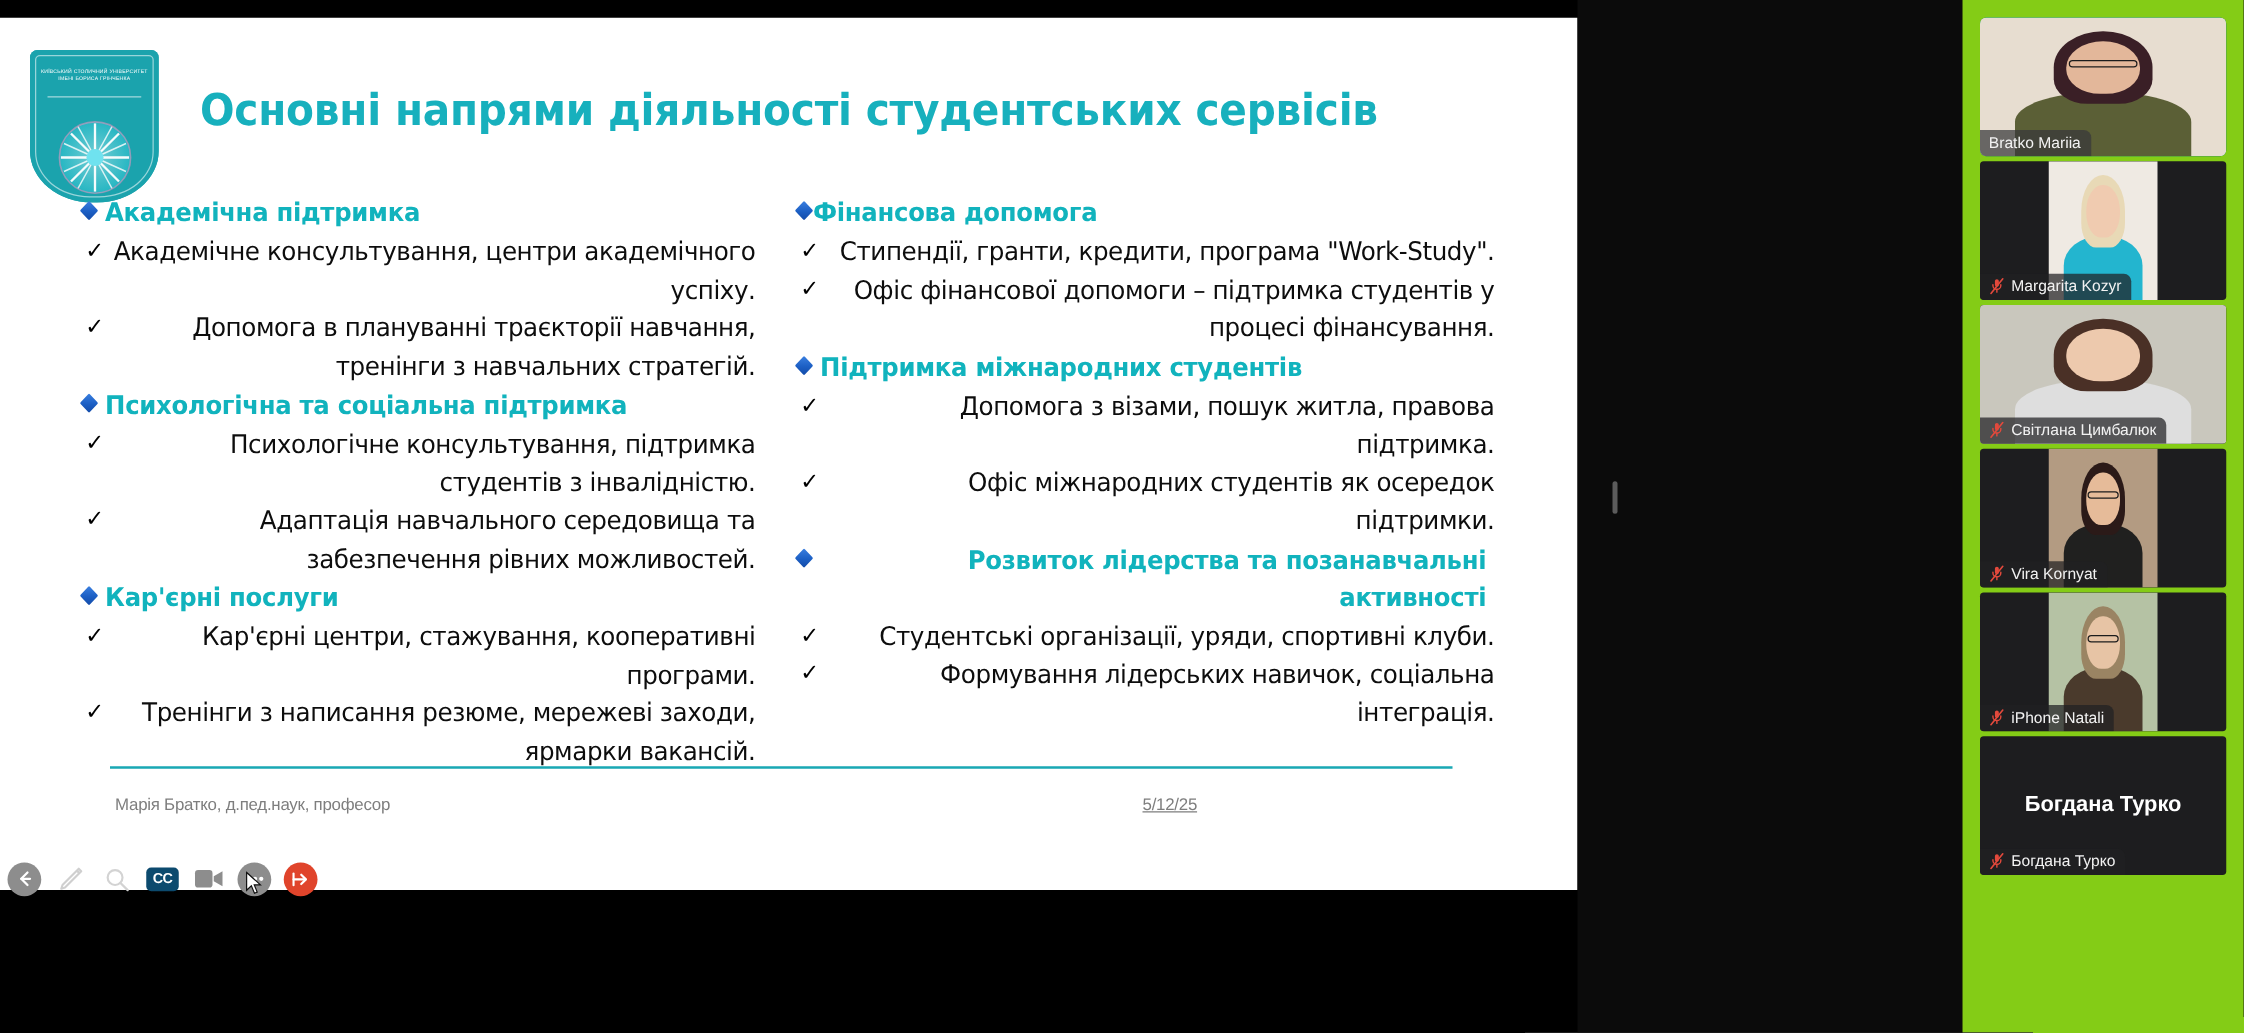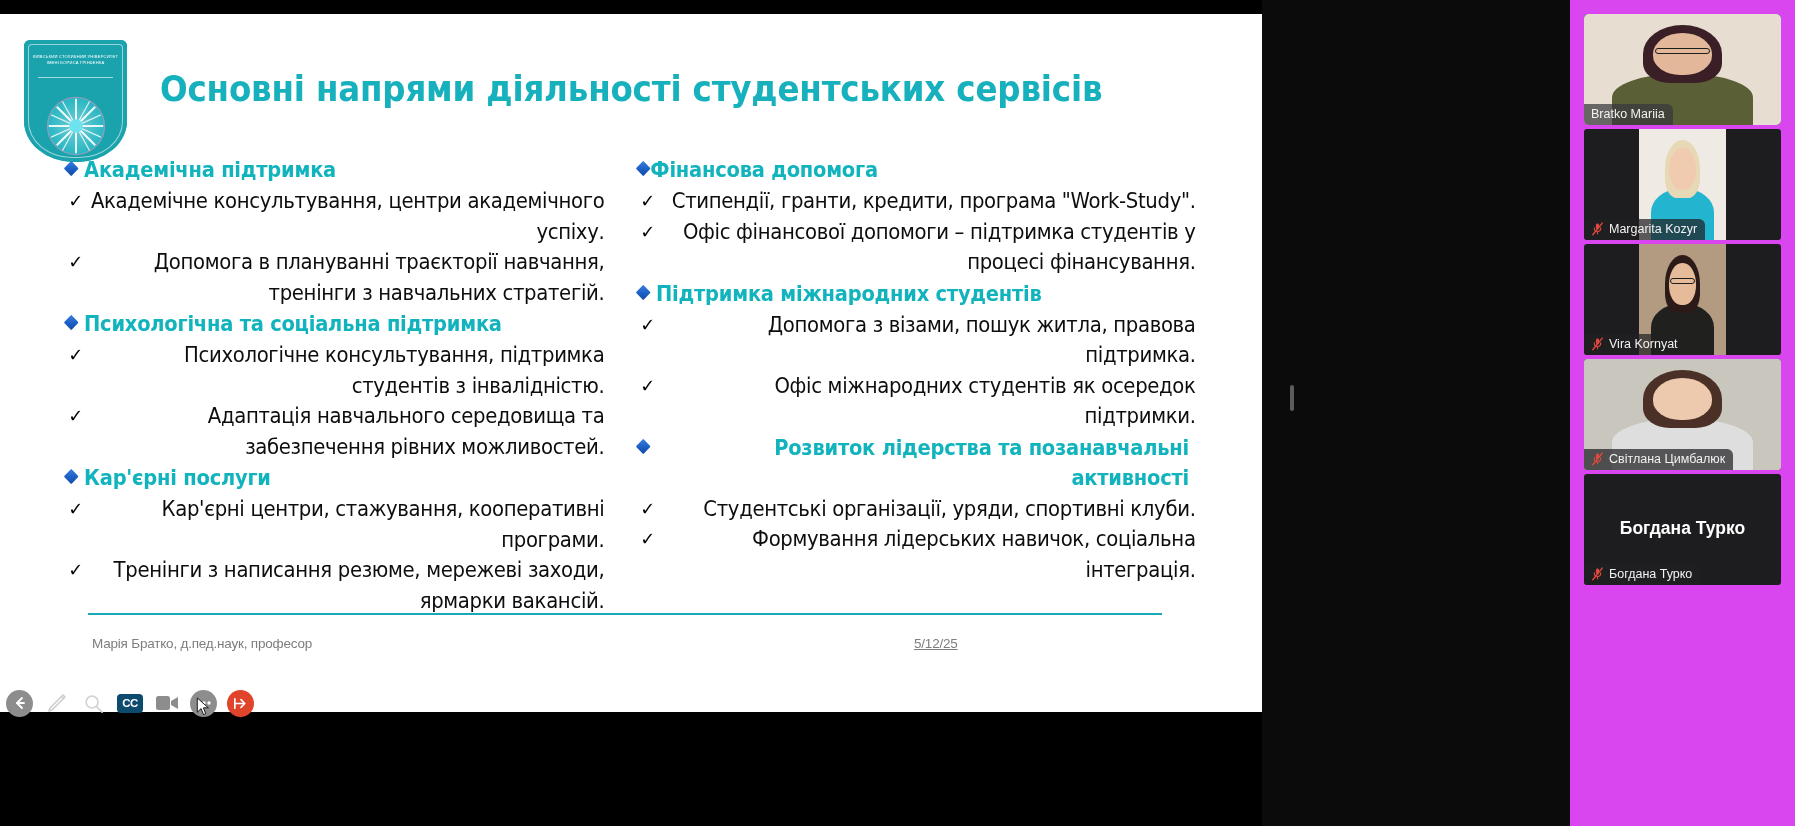--- a/index.html
+++ b/index.html
@@ -159,21 +159,21 @@
     background: #e0442b; color: #fff;
   }
   #cursor {
     position: absolute; left: 196px; top: 697px; width: 14px; height: 19px;
     pointer-events: none;
   }
 
   
   #panel {
     position: absolute; left: 1570px; top: 0; width: 225px; height: 826px;
-    background: #d946ef;
+    background: #84cc16;
     padding: 14px 0 0 0;
   }
   .tile {
     position: relative; width: 197px; height: 111px; margin: 0 auto 4px auto;
     background: #1d1d1f; overflow: hidden; border-radius: 3px;
   }
   .tile.speaking { outline: 3px solid #2de36a; outline-offset: -3px; border-radius: 5px; }
   .tile .photo { position: absolute; inset: 0; }
   .tile .photo.narrow { left: 28%; right: 28%; }
   .tile .nameplate {
@@ -424,52 +424,70 @@
           <svg viewBox="0 0 14 16" class="muted-ico">
             <path d="M7 1.6c-1 0-1.8.8-1.8 1.8v3.3c0 1 .8 1.8 1.8 1.8s1.8-.8 1.8-1.8V3.4c0-1-.8-1.8-1.8-1.8z" fill="#e2493c"></path>
             <path d="M3.4 6.6v.6A3.6 3.6 0 0 0 7 10.8a3.6 3.6 0 0 0 3.6-3.6V6.6" fill="none" stroke="#e2493c" stroke-width="1.3" stroke-linecap="round"></path>
             <line x1="7" y1="10.9" x2="7" y2="13.4" stroke="#e2493c" stroke-width="1.3" stroke-linecap="round"></line>
             <line x1="1.6" y1="14.6" x2="12.4" y2="1.2" stroke="#e2493c" stroke-width="1.5" stroke-linecap="round"></line>
           </svg>
           <span>Margarita Kozyr</span>
         </div>
       </div>
       <div class="tile">
+        <div class="photo" style="background: rgb(201, 199, 189);">
+          <div class="p-body" style="left: 14%; right: 14%; bottom: 0px; height: 46%; background: rgb(222, 222, 222);"></div>
+          <div style="position: absolute; left: 43%; right: 43%; bottom: 40%; height: 14%; background: rgb(237, 201, 173);"></div>
+          <div class="p-hair" style="left: 30%; right: 30%; top: 10%; height: 52%; background: rgb(74, 48, 38);"></div>
+          <div class="p-head" style="left: 35%; right: 35%; top: 17%; height: 38%; background: rgb(237, 201, 173);"></div>
+        </div>
+        <div class="nameplate">
+          <svg viewBox="0 0 14 16" class="muted-ico">
+            <path d="M7 1.6c-1 0-1.8.8-1.8 1.8v3.3c0 1 .8 1.8 1.8 1.8s1.8-.8 1.8-1.8V3.4c0-1-.8-1.8-1.8-1.8z" fill="#e2493c"></path>
+            <path d="M3.4 6.6v.6A3.6 3.6 0 0 0 7 10.8a3.6 3.6 0 0 0 3.6-3.6V6.6" fill="none" stroke="#e2493c" stroke-width="1.3" stroke-linecap="round"></path>
+            <line x1="7" y1="10.9" x2="7" y2="13.4" stroke="#e2493c" stroke-width="1.3" stroke-linecap="round"></line>
+            <line x1="1.6" y1="14.6" x2="12.4" y2="1.2" stroke="#e2493c" stroke-width="1.5" stroke-linecap="round"></line>
+          </svg>
+          <span>Світлана Цимбалюк</span>
+        </div>
+      </div>
+      <div class="tile">
         <div class="photo narrow" style="background: rgb(179, 155, 130);">
           <div class="p-body" style="left: 14%; right: 14%; bottom: 0px; height: 46%; background: rgb(32, 32, 31);"></div>
           <div style="position: absolute; left: 43%; right: 43%; bottom: 40%; height: 14%; background: rgb(230, 187, 153);"></div>
           <div class="p-hair" style="left: 30%; right: 30%; top: 10%; height: 52%; background: rgb(43, 26, 24);"></div>
           <div class="p-head" style="left: 35%; right: 35%; top: 17%; height: 38%; background: rgb(230, 187, 153);"></div>
           <div class="p-glass" style="left: 36%; right: 36%; top: 31%;"></div>
         </div>
         <div class="nameplate">
           <svg viewBox="0 0 14 16" class="muted-ico">
             <path d="M7 1.6c-1 0-1.8.8-1.8 1.8v3.3c0 1 .8 1.8 1.8 1.8s1.8-.8 1.8-1.8V3.4c0-1-.8-1.8-1.8-1.8z" fill="#e2493c"></path>
             <path d="M3.4 6.6v.6A3.6 3.6 0 0 0 7 10.8a3.6 3.6 0 0 0 3.6-3.6V6.6" fill="none" stroke="#e2493c" stroke-width="1.3" stroke-linecap="round"></path>
             <line x1="7" y1="10.9" x2="7" y2="13.4" stroke="#e2493c" stroke-width="1.3" stroke-linecap="round"></line>
             <line x1="1.6" y1="14.6" x2="12.4" y2="1.2" stroke="#e2493c" stroke-width="1.5" stroke-linecap="round"></line>
           </svg>
           <span>Vira Kornyat</span>
         </div>
       </div>
       <div class="tile">
-        <div class="photo" style="background: rgb(201, 199, 189);">
-          <div class="p-body" style="left: 14%; right: 14%; bottom: 0px; height: 46%; background: rgb(222, 222, 222);"></div>
-          <div style="position: absolute; left: 43%; right: 43%; bottom: 40%; height: 14%; background: rgb(237, 201, 173);"></div>
-          <div class="p-hair" style="left: 30%; right: 30%; top: 10%; height: 52%; background: rgb(74, 48, 38);"></div>
-          <div class="p-head" style="left: 35%; right: 35%; top: 17%; height: 38%; background: rgb(237, 201, 173);"></div>
+        <div class="photo narrow" style="background: rgb(181, 194, 164);">
+          <div class="p-body" style="left: 14%; right: 14%; bottom: 0px; height: 46%; background: rgb(74, 58, 44);"></div>
+          <div style="position: absolute; left: 43%; right: 43%; bottom: 40%; height: 14%; background: rgb(231, 196, 165);"></div>
+          <div class="p-hair" style="left: 30%; right: 30%; top: 10%; height: 52%; background: rgb(154, 132, 99);"></div>
+          <div class="p-head" style="left: 35%; right: 35%; top: 17%; height: 38%; background: rgb(231, 196, 165);"></div>
+          <div class="p-glass" style="left: 36%; right: 36%; top: 31%;"></div>
         </div>
         <div class="nameplate">
           <svg viewBox="0 0 14 16" class="muted-ico">
             <path d="M7 1.6c-1 0-1.8.8-1.8 1.8v3.3c0 1 .8 1.8 1.8 1.8s1.8-.8 1.8-1.8V3.4c0-1-.8-1.8-1.8-1.8z" fill="#e2493c"></path>
             <path d="M3.4 6.6v.6A3.6 3.6 0 0 0 7 10.8a3.6 3.6 0 0 0 3.6-3.6V6.6" fill="none" stroke="#e2493c" stroke-width="1.3" stroke-linecap="round"></path>
             <line x1="7" y1="10.9" x2="7" y2="13.4" stroke="#e2493c" stroke-width="1.3" stroke-linecap="round"></line>
             <line x1="1.6" y1="14.6" x2="12.4" y2="1.2" stroke="#e2493c" stroke-width="1.5" stroke-linecap="round"></line>
           </svg>
-          <span>Світлана Цимбалюк</span>
+          <span>iPhone Natali</span>
         </div>
       </div>
       <div class="tile">
         <div class="noviddisplay">Богдана Турко</div>
         <div class="nameplate">
           <svg viewBox="0 0 14 16" class="muted-ico">
             <path d="M7 1.6c-1 0-1.8.8-1.8 1.8v3.3c0 1 .8 1.8 1.8 1.8s1.8-.8 1.8-1.8V3.4c0-1-.8-1.8-1.8-1.8z" fill="#e2493c"></path>
             <path d="M3.4 6.6v.6A3.6 3.6 0 0 0 7 10.8a3.6 3.6 0 0 0 3.6-3.6V6.6" fill="none" stroke="#e2493c" stroke-width="1.3" stroke-linecap="round"></path>
             <line x1="7" y1="10.9" x2="7" y2="13.4" stroke="#e2493c" stroke-width="1.3" stroke-linecap="round"></line>
             <line x1="1.6" y1="14.6" x2="12.4" y2="1.2" stroke="#e2493c" stroke-width="1.5" stroke-linecap="round"></line>

